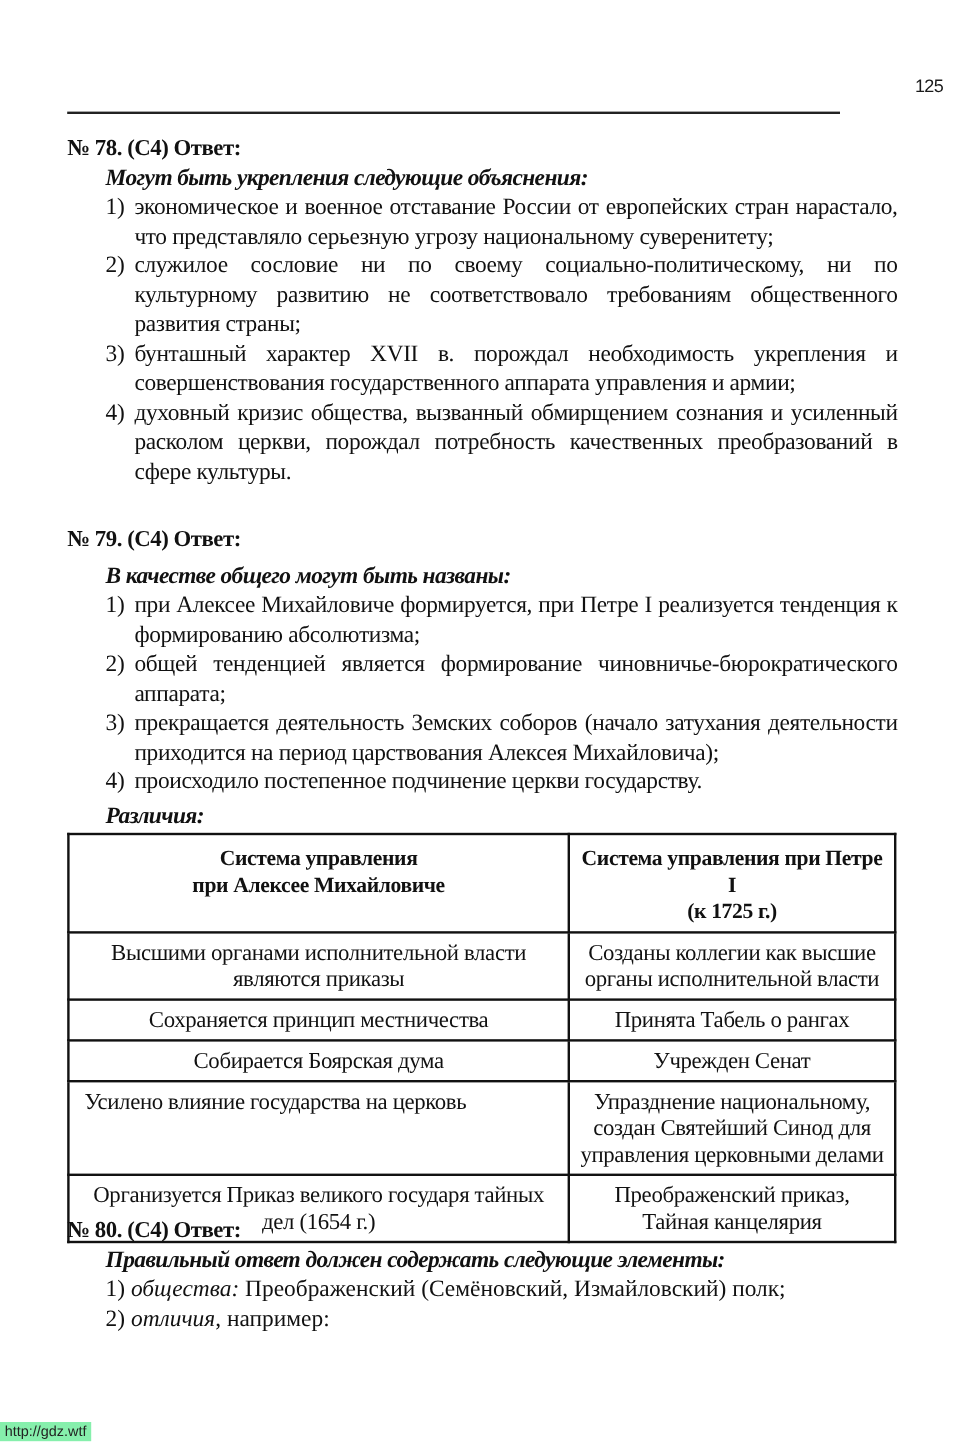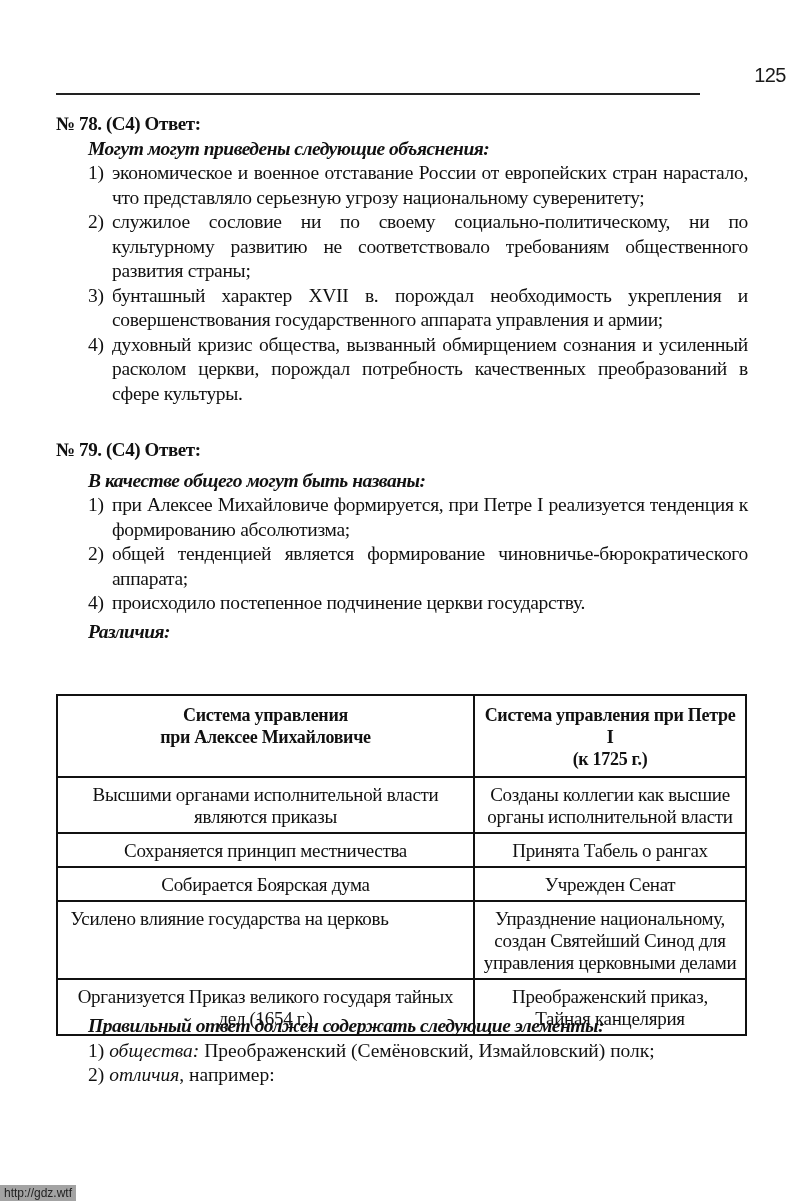--- a/index.html
+++ b/index.html
@@ -5,69 +5,70 @@
   html, body { margin: 0; padding: 0; background: #ffffff; }
   body {
     width: 803px; height: 1203px; position: relative; overflow: hidden;
     font-family: "Liberation Serif", serif; color: #111;
   }
   .running-head {
     position: absolute; left: 56px; top: 64px; width: 692px;
     font-family: "Liberation Sans", sans-serif; font-size: 17px;
     letter-spacing: -0.6px; color: #1a1a1a;
   }
-  .running-head .page-num { position: absolute; right: -38px; top: 0; font-size: 20px; letter-spacing: -0.5px; text-align: right; }
+  .running-head .page-num { position: absolute; right: -38px; top: 0; font-size: 15px; letter-spacing: -0.5px; text-align: right; }
   .head-rule { position: absolute; left: 56px; top: 93px; width: 644px; height: 1.5px; background: #222; }
 
   .block { position: absolute; left: 56px; width: 692px; font-size: 19.5px; line-height: 24.5px; }
   .q-title { font-weight: bold; font-size: 19px; letter-spacing: -0.4px; }
   .intro { font-weight: bold; font-style: italic; padding-left: 32px; letter-spacing: -0.5px; }
   .intro.light { font-weight: bold; }
   ol.items { list-style: none; margin: 0; padding: 0; }
   ol.items li { position: relative; padding-left: 56px; text-indent: -24px; text-align: justify; letter-spacing: -0.3px; }
   ol.items li .num { display: inline-block; text-indent: 0; width: 24px; }
   .it { font-style: italic; }
 
   table.cmp {
     position: absolute; left: 56px; top: 694px; width: 691px;
     border-collapse: collapse; font-size: 19px; line-height: 22px;
   }
   table.cmp td, table.cmp th { border: 2px solid #111; padding: 6px 8px 4px 8px; vertical-align: top; text-align: center; letter-spacing: -0.3px; }
   table.cmp th { font-weight: bold; text-align: center; font-size: 18px; padding: 8px 6px 6px 6px; }
   table.cmp td:first-child, table.cmp th:first-child { width: 327px; }
   .watermark {
-    position: absolute; left: 0; top: 1185px; background: #a3a3a3;
+    position: absolute; left: 0; top: 1185px; background: #86efac;
     font-family: "Liberation Sans", sans-serif; font-size: 12px; padding: 1px 4px; color: #222;
   }
 </style>
 </head>
 <body>
 
 <div class="running-head">
   <span class="page-num">125</span>
 </div>
 <div class="head-rule"></div>
 
 <div class="block" style="top:112px;">
   <div class="q-title">№ 78. (С4) Ответ:</div>
-  <div class="intro">Могут могут приведены следующие объяснения:</div>
+  <div class="intro">Могут быть укрепления следующие объяснения:</div>
   <ol class="items">
     <li><span class="num">1)</span><span>экономическое и военное отставание России от европейских стран нарастало, что представляло серьезную угрозу национальному суверенитету;</span></li>
     <li><span class="num">2)</span><span>служилое сословие ни по своему социально-политическому, ни по культурному развитию не соответствовало требованиям общественного развития страны;</span></li>
     <li><span class="num">3)</span><span>бунташный характер XVII в. порождал необходимость укрепления и совершенствования государственного аппарата управления и армии;</span></li>
     <li><span class="num">4)</span><span>духовный кризис общества, вызванный обмирщением сознания и усиленный расколом церкви, порождал потребность качественных преобразований в сфере культуры.</span></li>
   </ol>
 </div>
 
 <div class="block" style="top:438px;">
   <div class="q-title">№ 79. (С4) Ответ:</div>
   <div class="intro" style="margin-top:6px;">В качестве общего могут быть названы:</div>
   <ol class="items">
     <li><span class="num">1)</span><span>при Алексее Михайловиче формируется, при Петре I реализуется тенденция к формированию абсолютизма;</span></li>
     <li><span class="num">2)</span><span>общей тенденцией является формирование чиновничье-бюрократического аппарата;</span></li>
+    <li><span class="num">3)</span><span>прекращается деятельность Земских соборов (начало затухания деятельности приходится на период царствования Алексея Михайловича);</span></li>
     <li><span class="num">4)</span><span>происходило постепенное подчинение церкви государству.</span></li>
   </ol>
   <div class="intro" style="margin-top:4px;">Различия:</div>
 </div>
 
 <table class="cmp">
   <thead>
     <tr>
       <th><span>Система управления</span><br><span>при Алексее Михайловиче</span></th>
       <th><span>Система управления при Петре I</span><br><span>(к 1725 г.)</span></th>
@@ -91,20 +92,21 @@
       <td>Упразднение национальному, создан Святейший Синод для управления церковными делами</td>
     </tr>
     <tr>
       <td>Организуется Приказ великого государя тайных дел (1654 г.)</td>
       <td>Преображенский приказ, Тайная канцелярия</td>
     </tr>
   </tbody>
 </table>
 
 <div class="block" style="top:1014px;">
+  <div class="q-title">№ 80. (С4) Ответ:</div>
   <div class="intro light" style="font-style:italic;">Правильный ответ должен содержать следующие элементы:</div>
   <div style="padding-left:32px;">
     <div><span>1)</span> <span class="it">общества:</span><span> Преображенский (Семёновский, Измайловский) полк;</span></div>
     <div><span>2)</span> <span class="it">отличия</span><span>, например:</span></div>
   </div>
 </div>
 
 <a class="watermark">http://gdz.wtf</a>
 
 </body></html>

